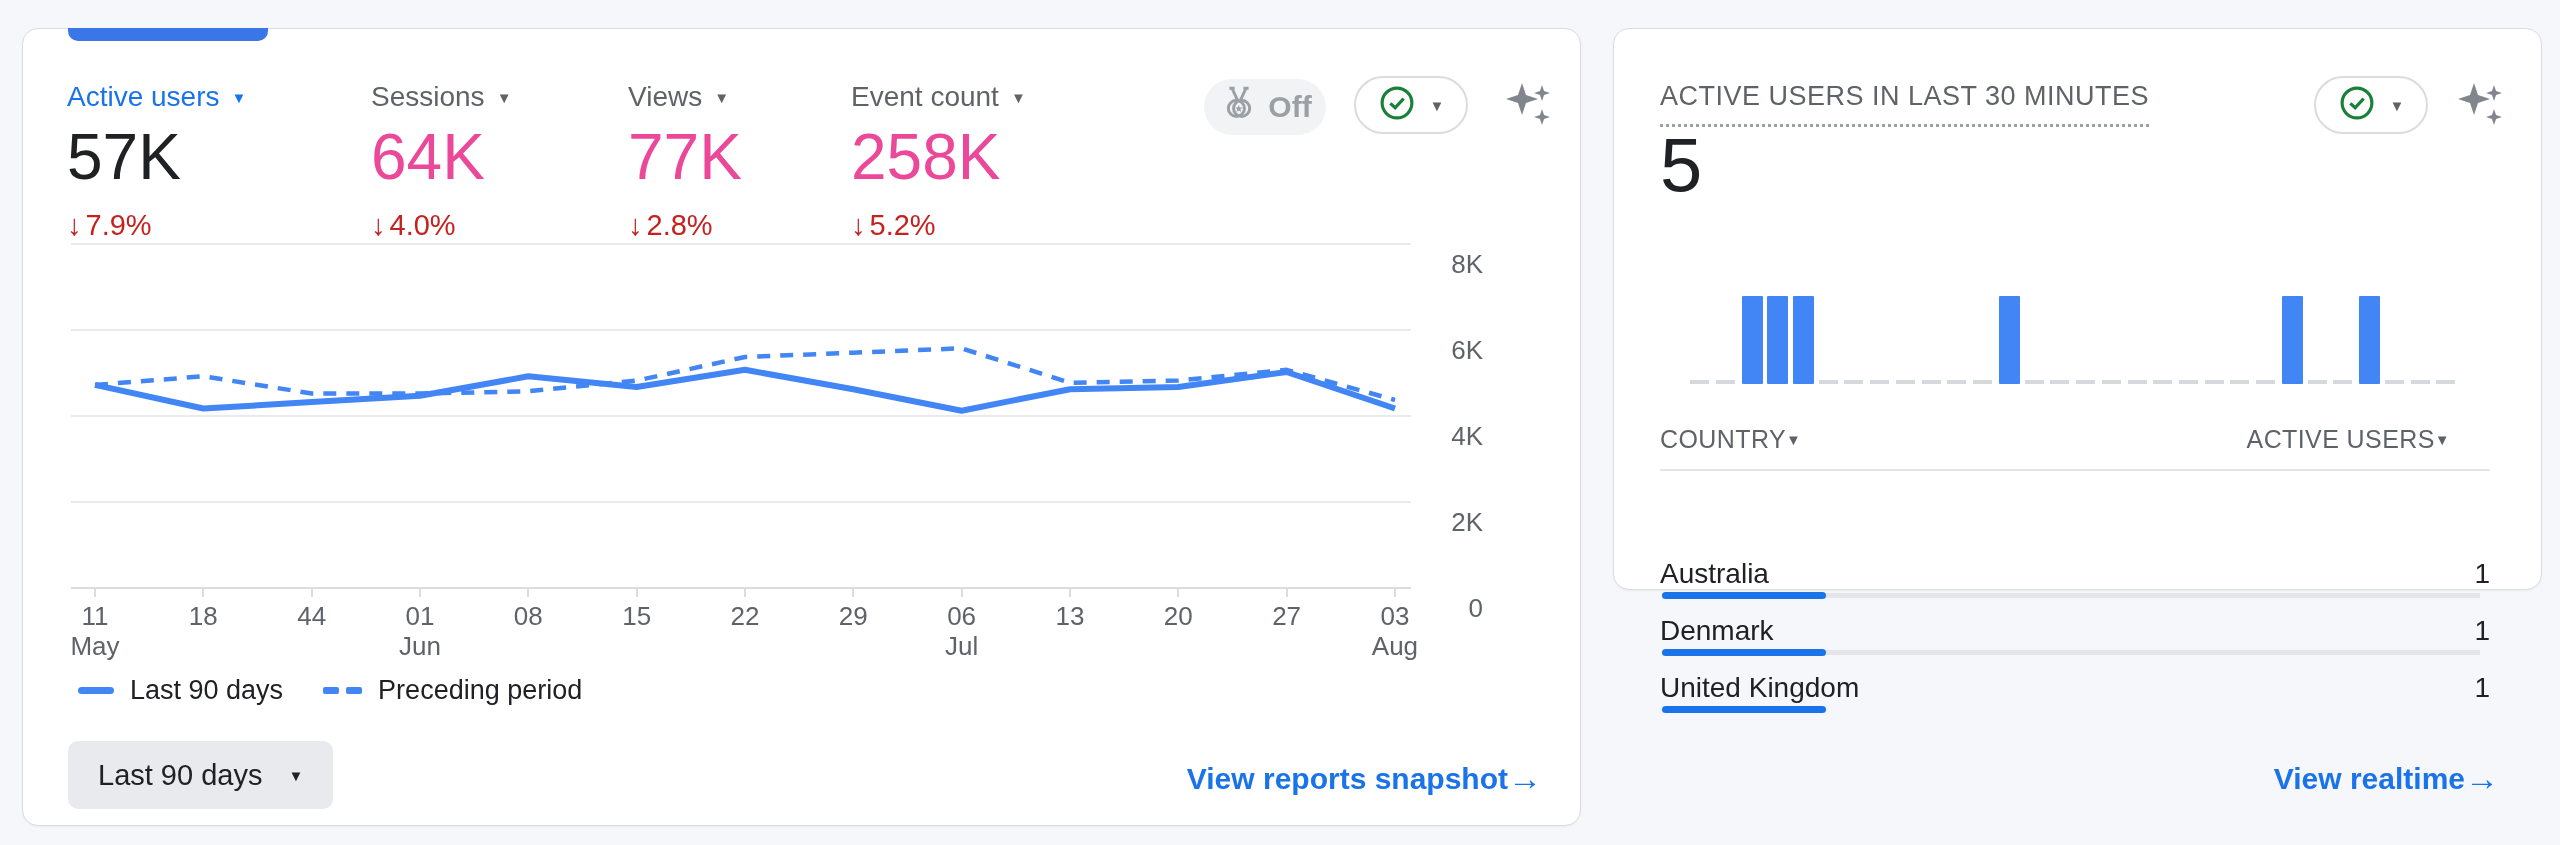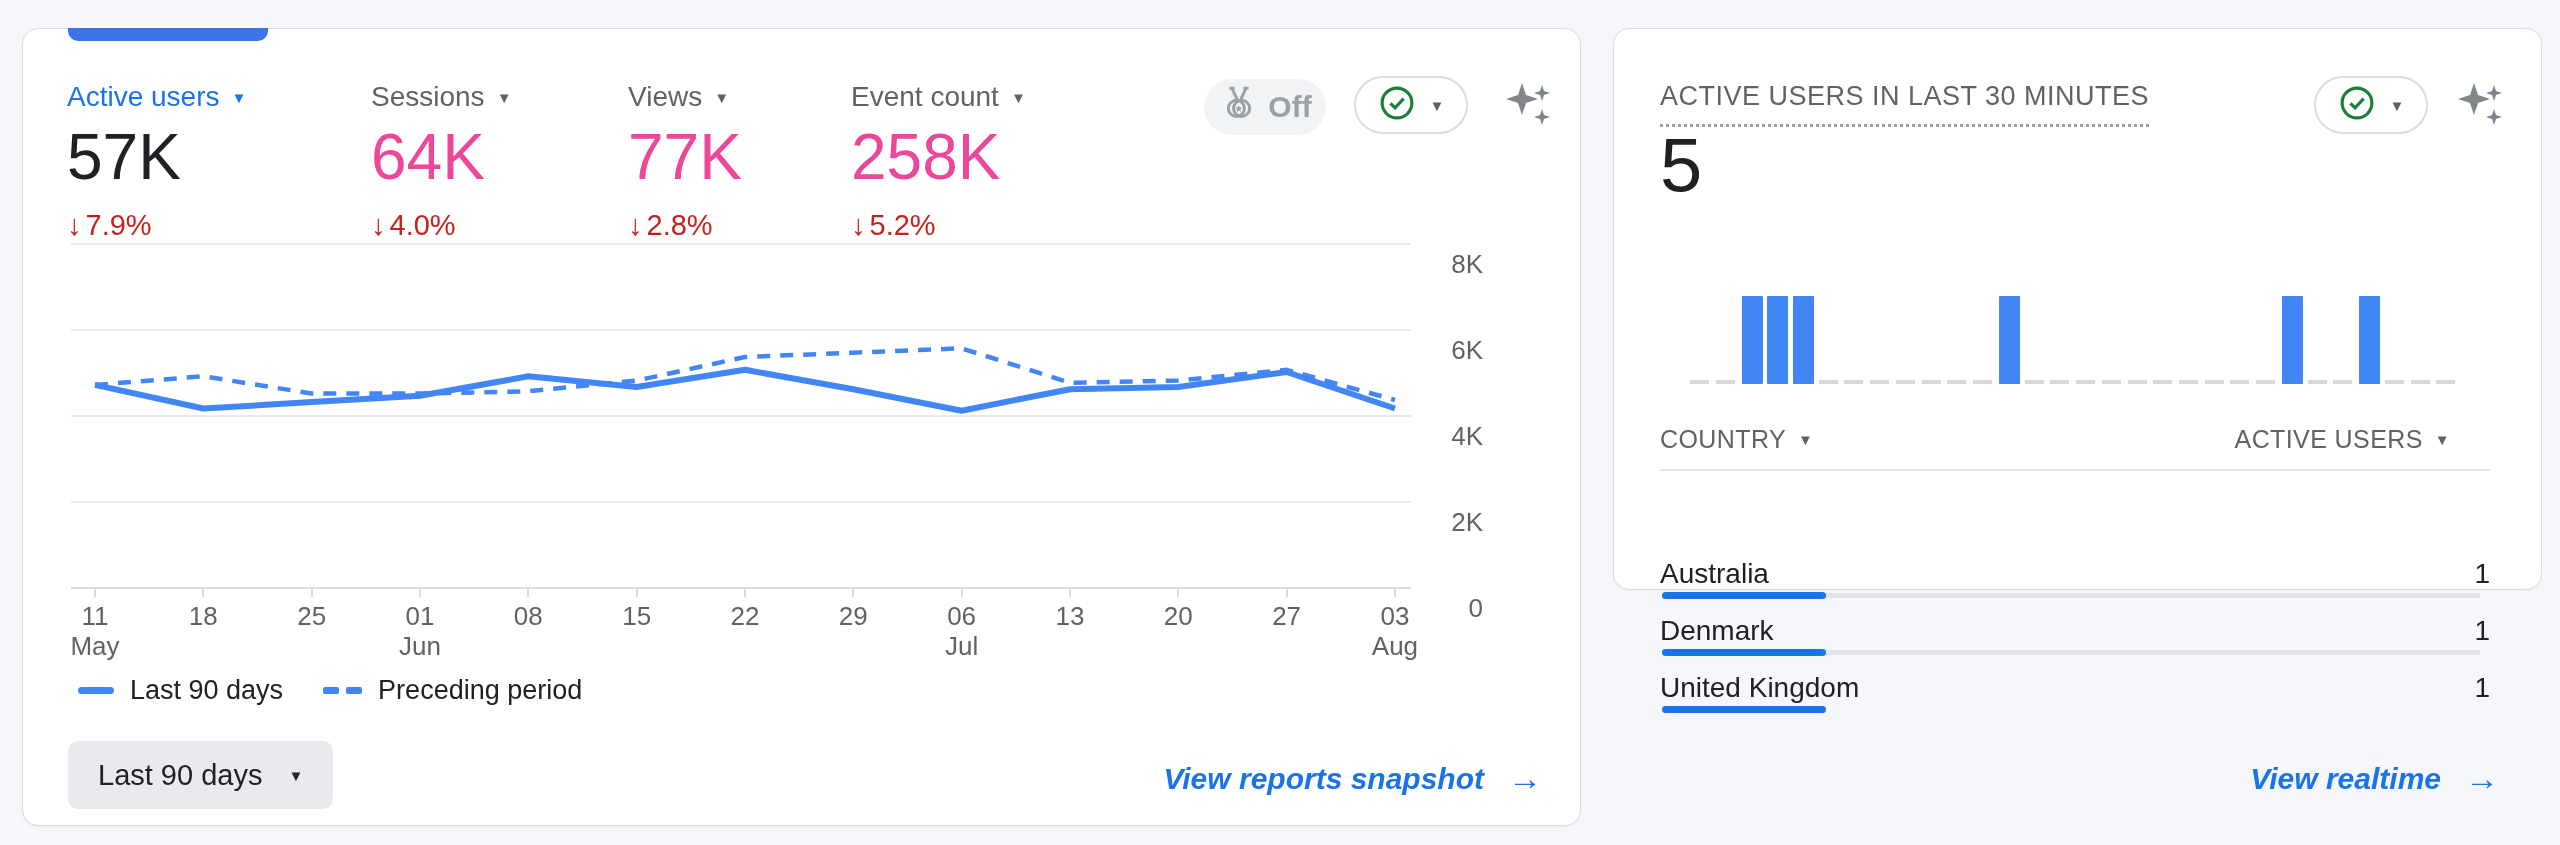--- a/index.html
+++ b/index.html
@@ -68,41 +68,41 @@
   .legend-swatch-dashed { display:flex; gap:7px; margin-left:24px; }
   .legend-swatch-dashed i { width:16px; height:7px; border-radius:2px; background:#4285f4; }
 
   .daterange-btn {
     position:absolute; left:45px; top:712px; height:68px; padding:0 30px;
     background:#e9eaed; border-radius:10px; border:none;
     display:flex; align-items:center; gap:26px;
     font-size:29px; color:#202124; font-family:inherit; cursor:pointer;
   }
   .card-link {
-    position:absolute; top:730px; display:flex; align-items:center; gap:24px;
-    color:#1a73e8; font-size:30px; font-weight:bold; text-decoration:none; cursor:pointer;font-style:italic;
+    position:absolute; top:730px; display:flex; align-items:center; gap:0;
+    color:#1a73e8; font-size:30px; font-weight:bold; text-decoration:none; cursor:pointer;
   }
   #overview-card .card-link { right:38px; }
   #realtime-card .card-link { right:42px; }
   .card-link .arrow { font-size:34px; font-weight:normal; }
 
   
   .rt-title {
     position:absolute; left:46px; top:52px;
     font-size:27px; letter-spacing:0.5px; color:#5f6368;
     border-bottom:3px dotted #9aa0a6; padding-bottom:12px;
   }
   .rt-count { position:absolute; left:46px; top:96px; font-size:76px; line-height:80px; color:#202124; }
   .rt-sub { position:absolute; left:46px; top:220px; font-size:26px; letter-spacing:0.5px; color:#5f6368; }
   #minute-chart { position:absolute; left:76px; top:263px; width:772px; height:92px; }
   .minute-bar  { position:absolute; bottom:0; width:21px; height:88px; background:#4285f4; border-radius:1px; }
   .minute-dash { position:absolute; bottom:0; width:19px; height:4px; background:#d5d9dd; }
 
   .rt-table-head { position:absolute; left:46px; top:396px; width:790px; display:flex; justify-content:space-between; }
-  .rt-col { font-size:25px; letter-spacing:0.4px; color:#5f6368; display:flex; align-items:center; gap:12px; cursor:pointer; }
+  .rt-col { font-size:25px; letter-spacing:0.4px; color:#5f6368; display:flex; align-items:center; gap:0; cursor:pointer; }
   .rt-divider { position:absolute; left:46px; top:440px; width:830px; height:2px; background:#e3e5e8; }
 
   .country-row { position:absolute; left:46px; width:830px; height:44px; }
   .country-name { position:absolute; left:0; top:0; font-size:28px; color:#202124; }
   .country-value { position:absolute; right:0; top:0; font-size:28px; color:#202124; }
   .country-bar { position:absolute; left:2px; top:35px; width:818px; height:5px; background:#e3e5e8; }
   .country-row:last-of-type .country-bar { background:transparent; }
   .country-bar i { position:absolute; left:0; top:-1px; height:7px; border-radius:4px; background:#1a73e8; display:block; }
 </style>
 </head>
@@ -208,21 +208,21 @@
         <div class="xtick-label" style="left: 27px;">
           <div>11</div>
           <div>May</div>
         </div>
         <div class="xtick-mark" style="left: 179.33px;"></div>
         <div class="xtick-label" style="left: 135.33px;">
           <div>18</div>
         </div>
         <div class="xtick-mark" style="left: 287.66px;"></div>
         <div class="xtick-label" style="left: 243.66px;">
-          <div>25</div>
+          <div>44</div>
         </div>
         <div class="xtick-mark" style="left: 395.99px;"></div>
         <div class="xtick-label" style="left: 351.99px;">
           <div>01</div>
           <div>Jun</div>
         </div>
         <div class="xtick-mark" style="left: 504.32px;"></div>
         <div class="xtick-label" style="left: 460.32px;">
           <div>08</div>
         </div>

